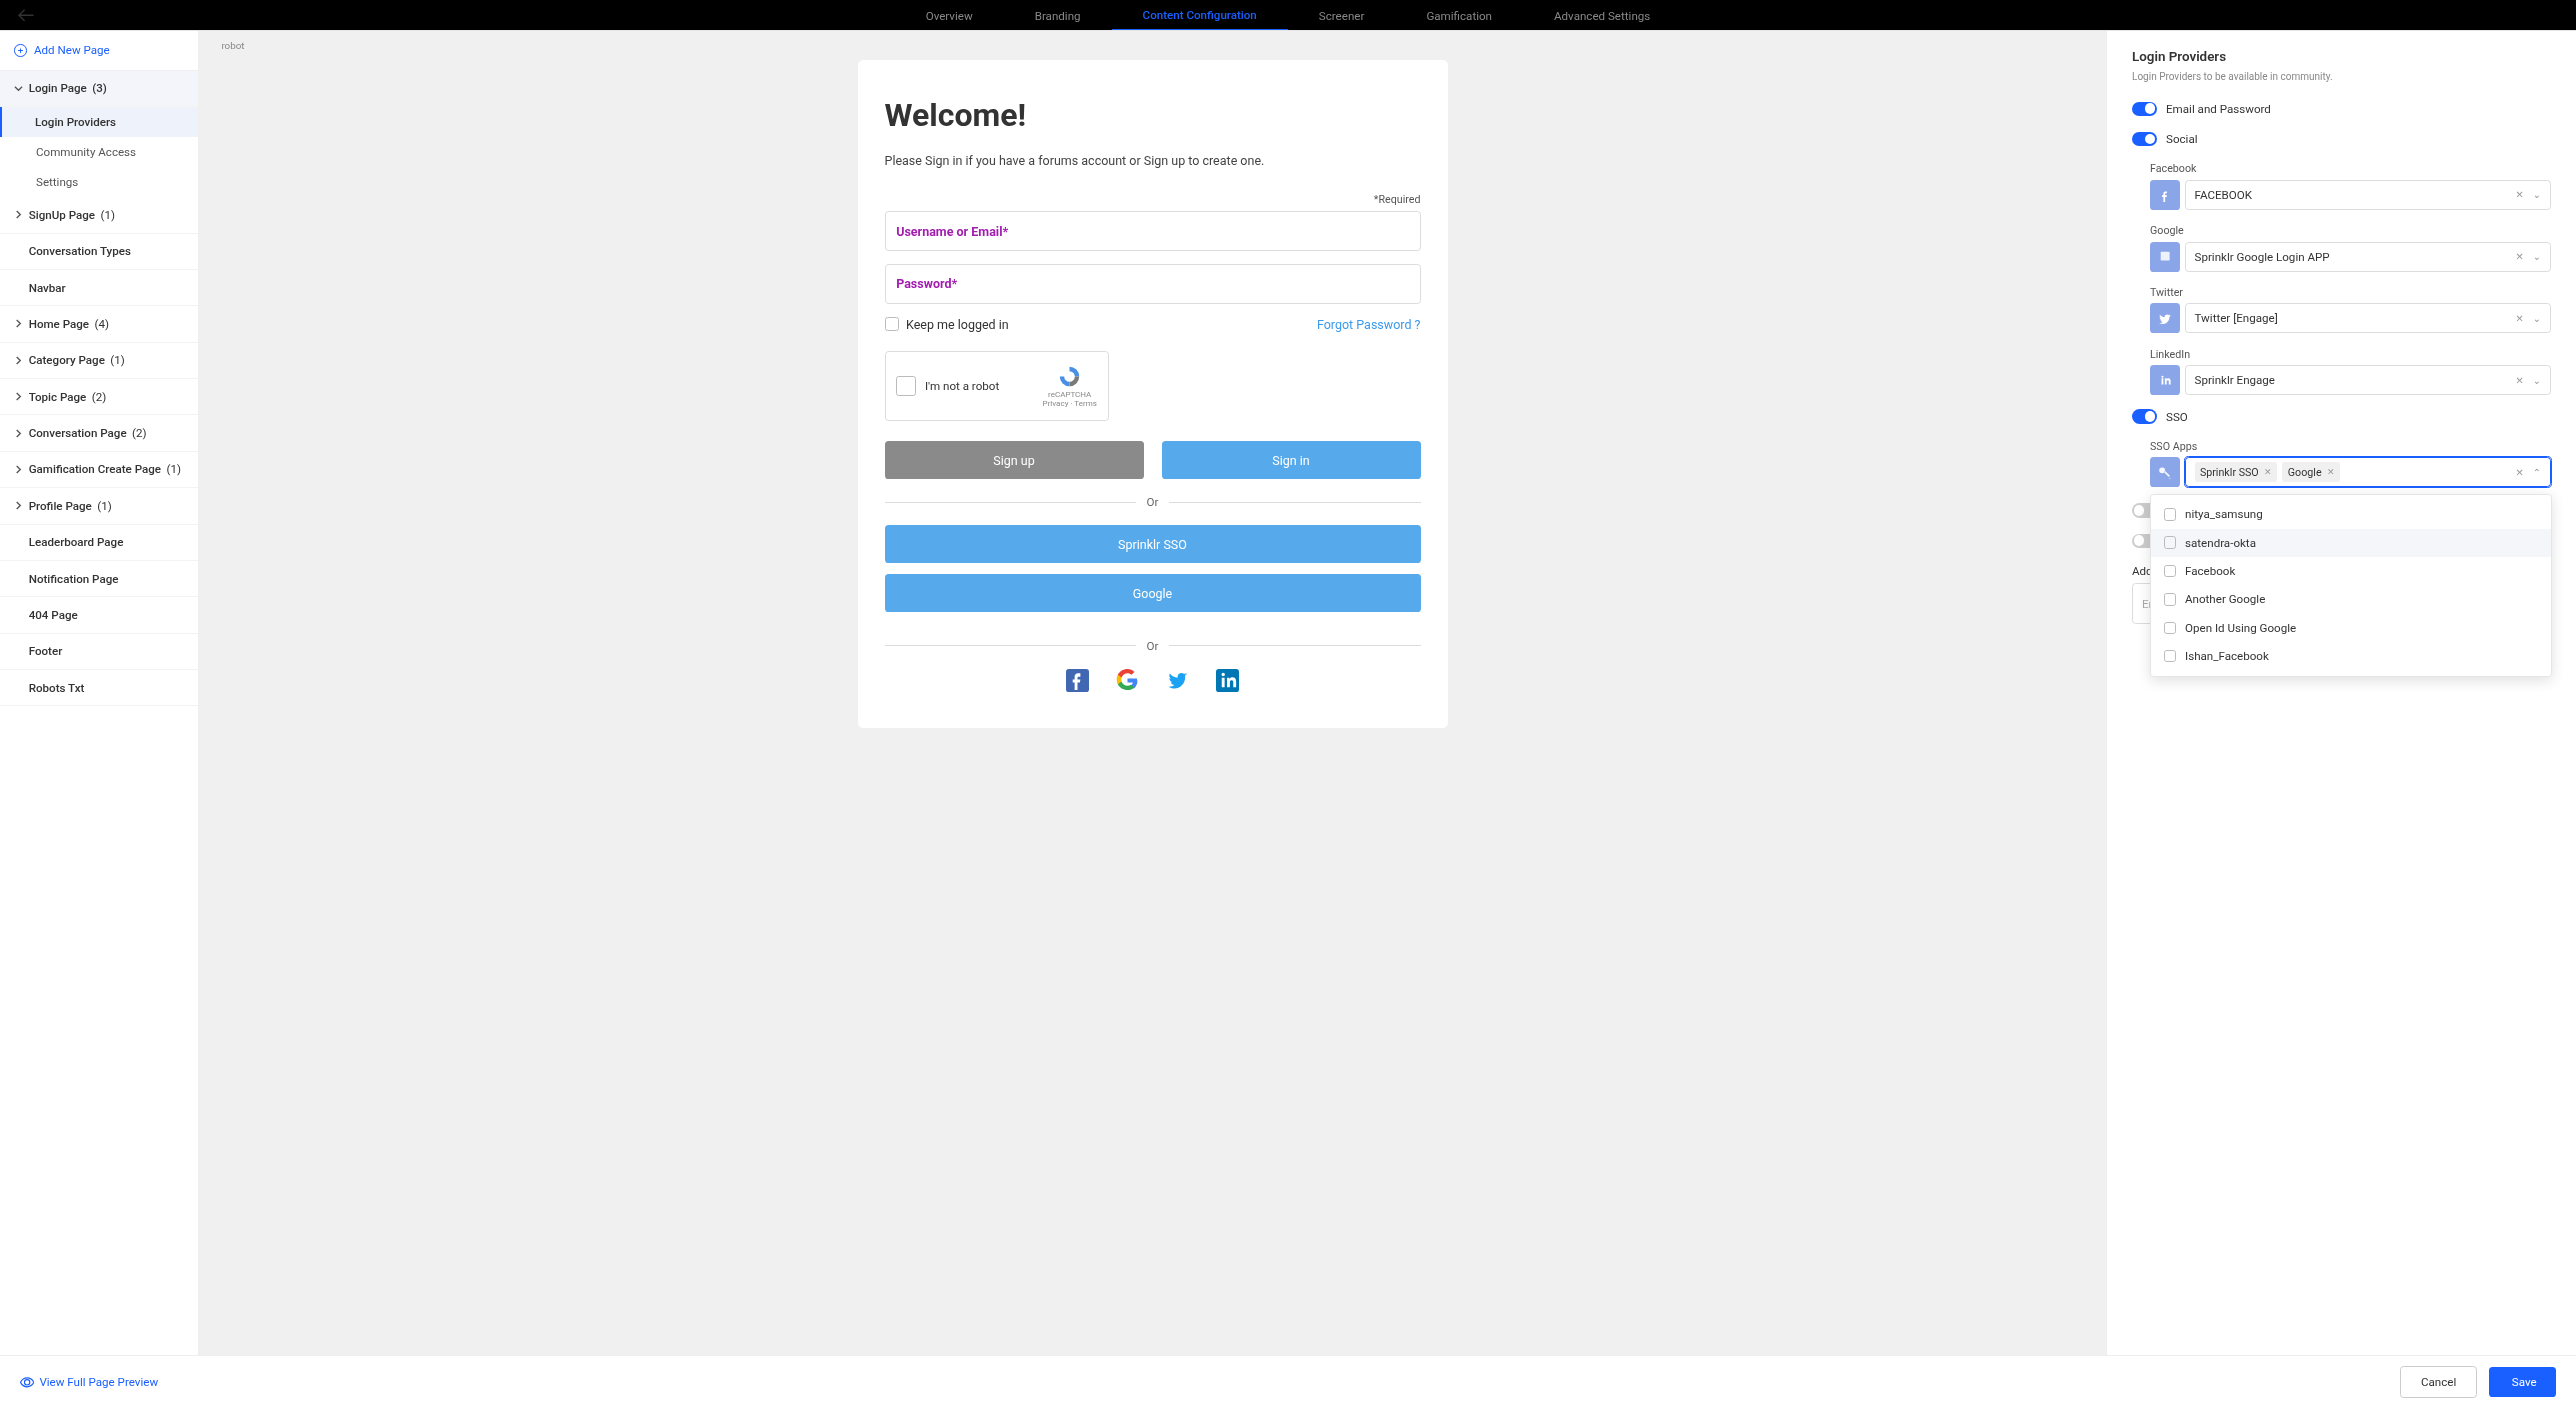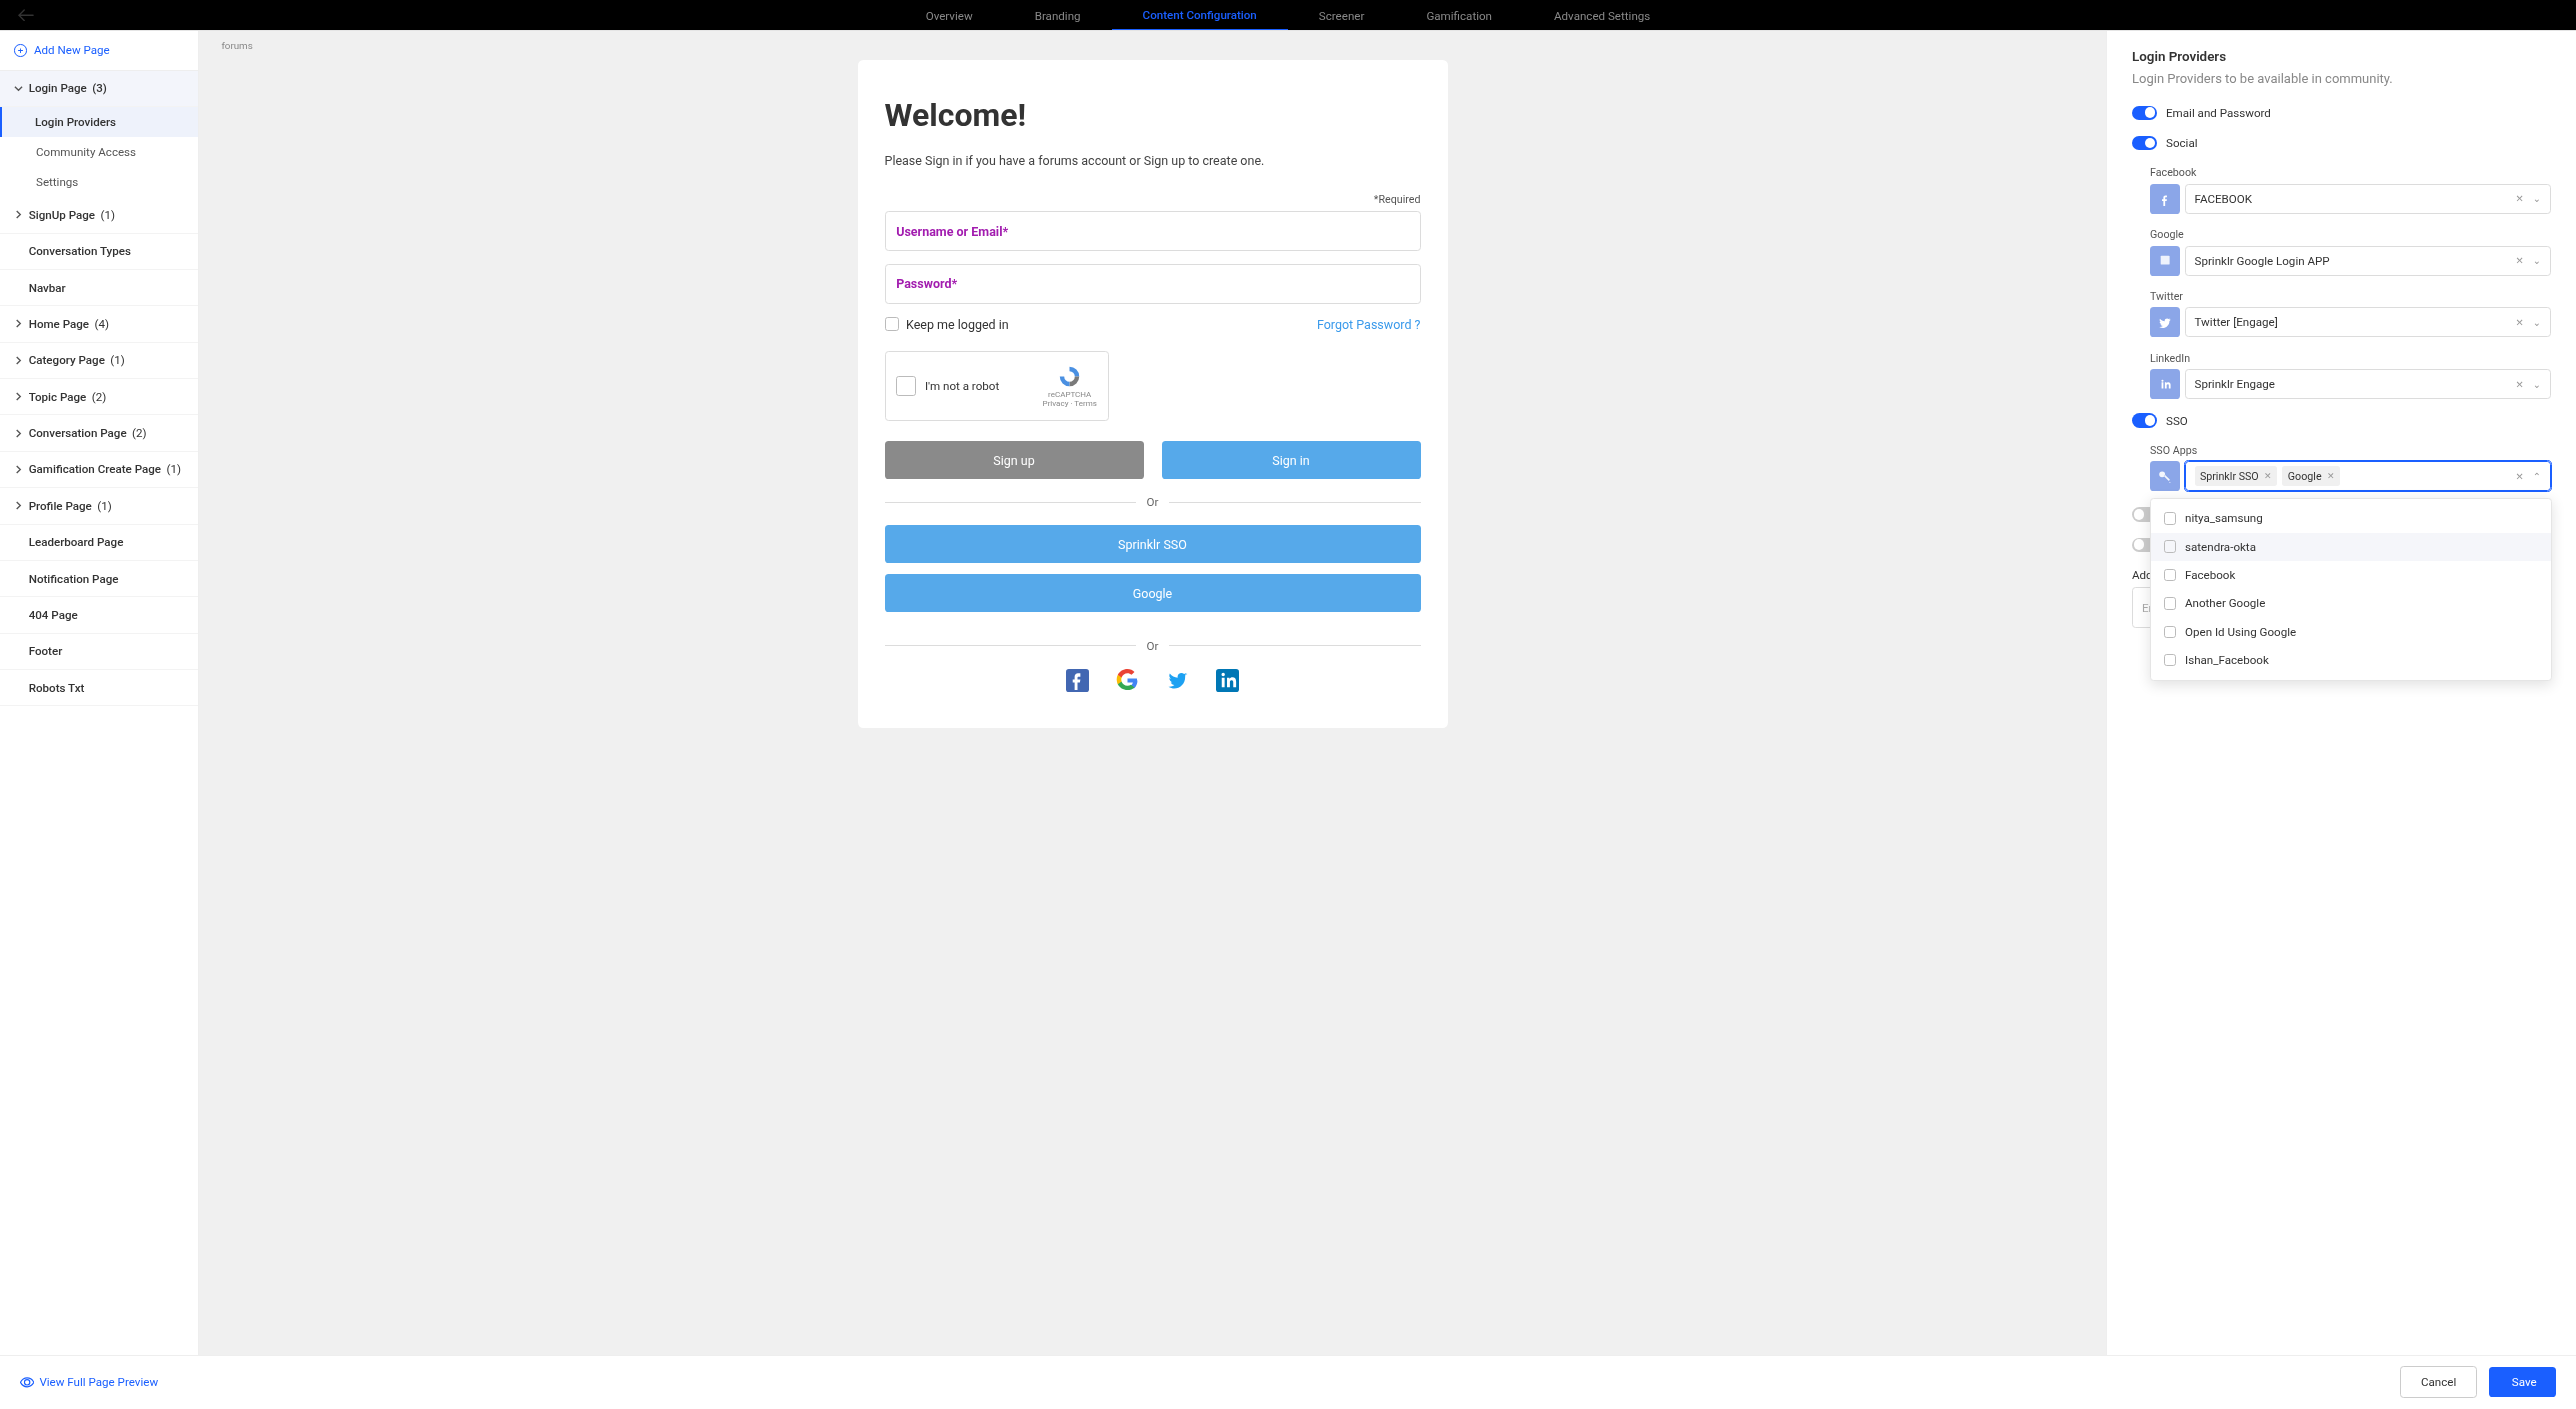--- a/index.html
+++ b/index.html
@@ -36,21 +36,21 @@
 .btn { flex:1; padding:11.6px; border:none; border-radius:3.6px; color:#fff; font-size:12.5px; cursor:pointer;}
 .btn.gray{background:#8a8a8a;}
 .btn.blue{background:#56a9ea;}
 .btn.full{width:100%; margin-bottom:10.7px;}
 .or-div{display:flex;align-items:center;gap:10.7px;margin:16px 0;color:#666;font-size:11.6px;}
 .or-div .line{flex:1;height:0.9px;background:#dcdcdc;}
 .socials{display:flex;justify-content:center;gap:27px;margin-top:7.2px;}
 .soc-ico{width:23px;height:23px;}
 .right { width: 470px; background:#fff; border-left:0.9px solid #eee; padding: 18px 25px; overflow-y:visible; position:relative;}
 .right h3{font-size:13.4px;font-weight:600;margin-bottom:7.2px;}
-.right .desc{font-size:13px;color:#888;margin-bottom:19.7px;}
+.right .desc{font-size:10px;color:#888;margin-bottom:19.7px;}
 .toggle-row{display:flex;align-items:center;gap:9px;margin-bottom:16px;font-size:11.6px;}
 .toggle{width:25px;height:14.3px;border-radius:9px;background:#1a5fff;position:relative;cursor:pointer;}
 .toggle.off{background:#ccc;}
 .toggle .knob{width:10.7px;height:10.7px;background:#fff;border-radius:50%;position:absolute;top:1.8px;right:1.8px;}
 .toggle.off .knob{left:1.8px;right:auto;}
 .prov-group{margin-left:18px;margin-bottom:14.3px;}
 .prov-label{font-size:10.7px;color:#555;margin-bottom:4.5px;}
 .prov-row{display:flex;gap:0;}
 .prov-ico{width:30px;height:30px;background:#8ba6e8;border-radius:3.6px;display:flex;align-items:center;justify-content:center;color:#fff;}
 .prov-sel{flex:1;border:0.9px solid #dcdcdc;border-radius:3.6px;padding:0 9px;display:flex;align-items:center;justify-content:space-between;margin-left:4.5px;font-size:11.6px;height:30px;}
@@ -182,21 +182,21 @@
           <span style="font-weight:500">Footer</span>
         </div>
         <div class="nav-item">
           <span class="chv"></span>
           <span style="font-weight:500">Robots Txt</span>
         </div>
       </div>
   </div>
 
   <div class="center">
-    <div class="ccap">forums</div>
+    <div class="ccap">robot</div>
     <div class="preview-card">
       <h1>Welcome!</h1>
       <div class="sub">Please Sign in if you have a forums account or Sign up to create one.</div>
       <div class="req">*Required</div>
       <div class="inp">Username or Email*</div>
       <div class="inp">Password*</div>
       <div class="row-kf">
         <div class="chk">
           <div class="chkbox"></div>
           <span>Keep me logged in</span>

